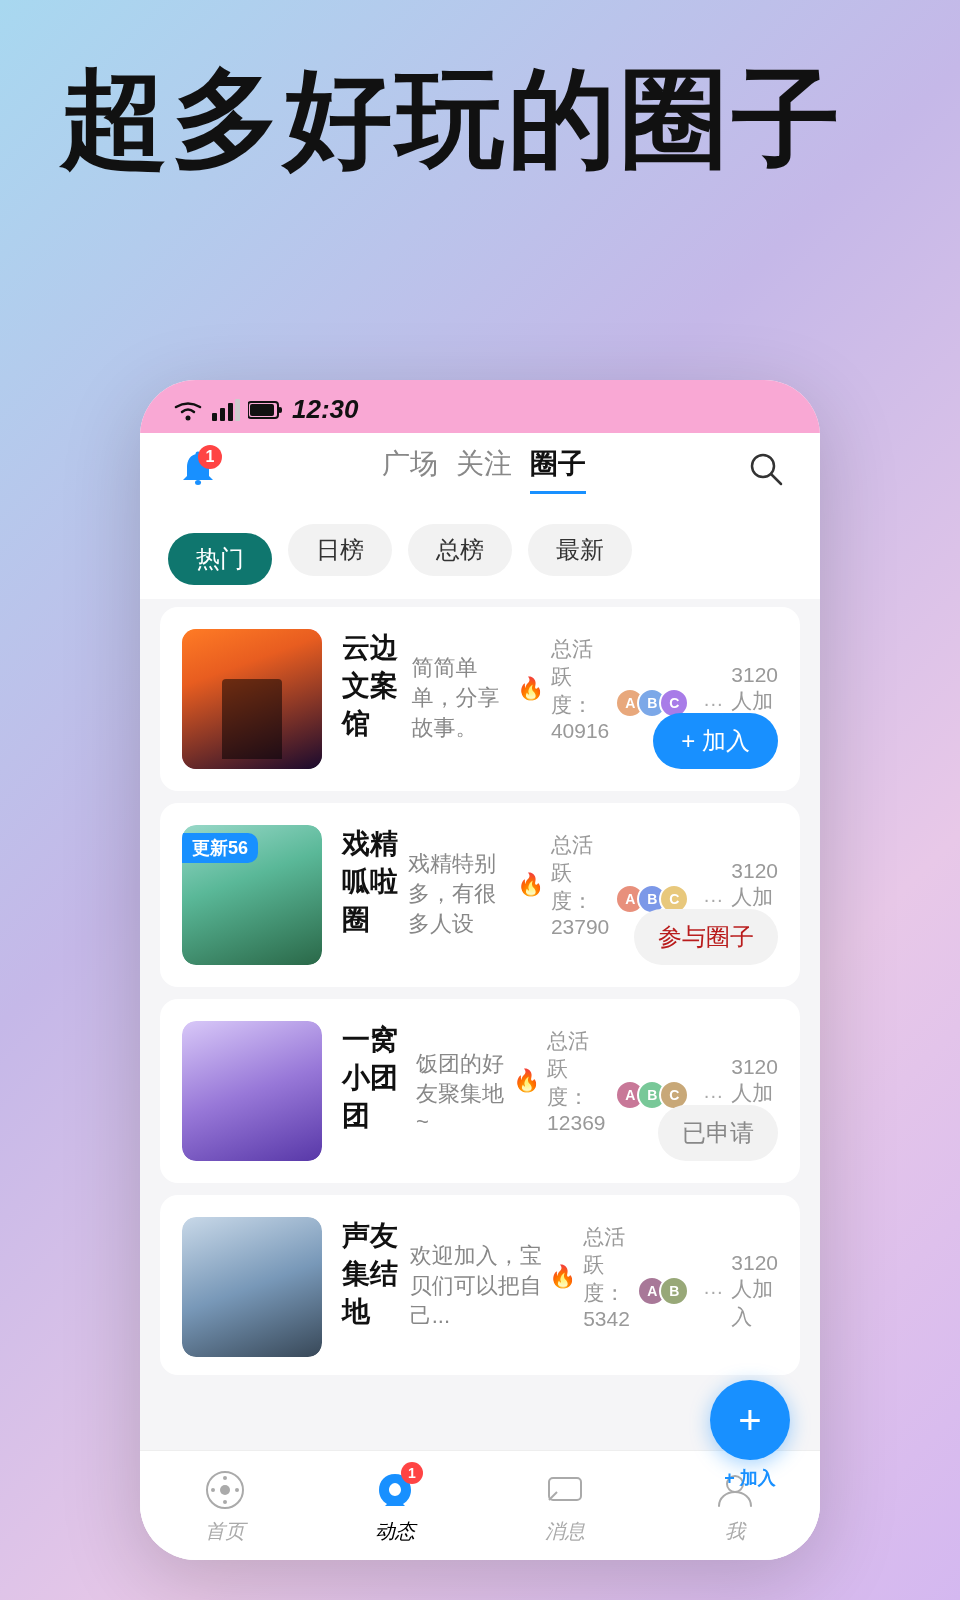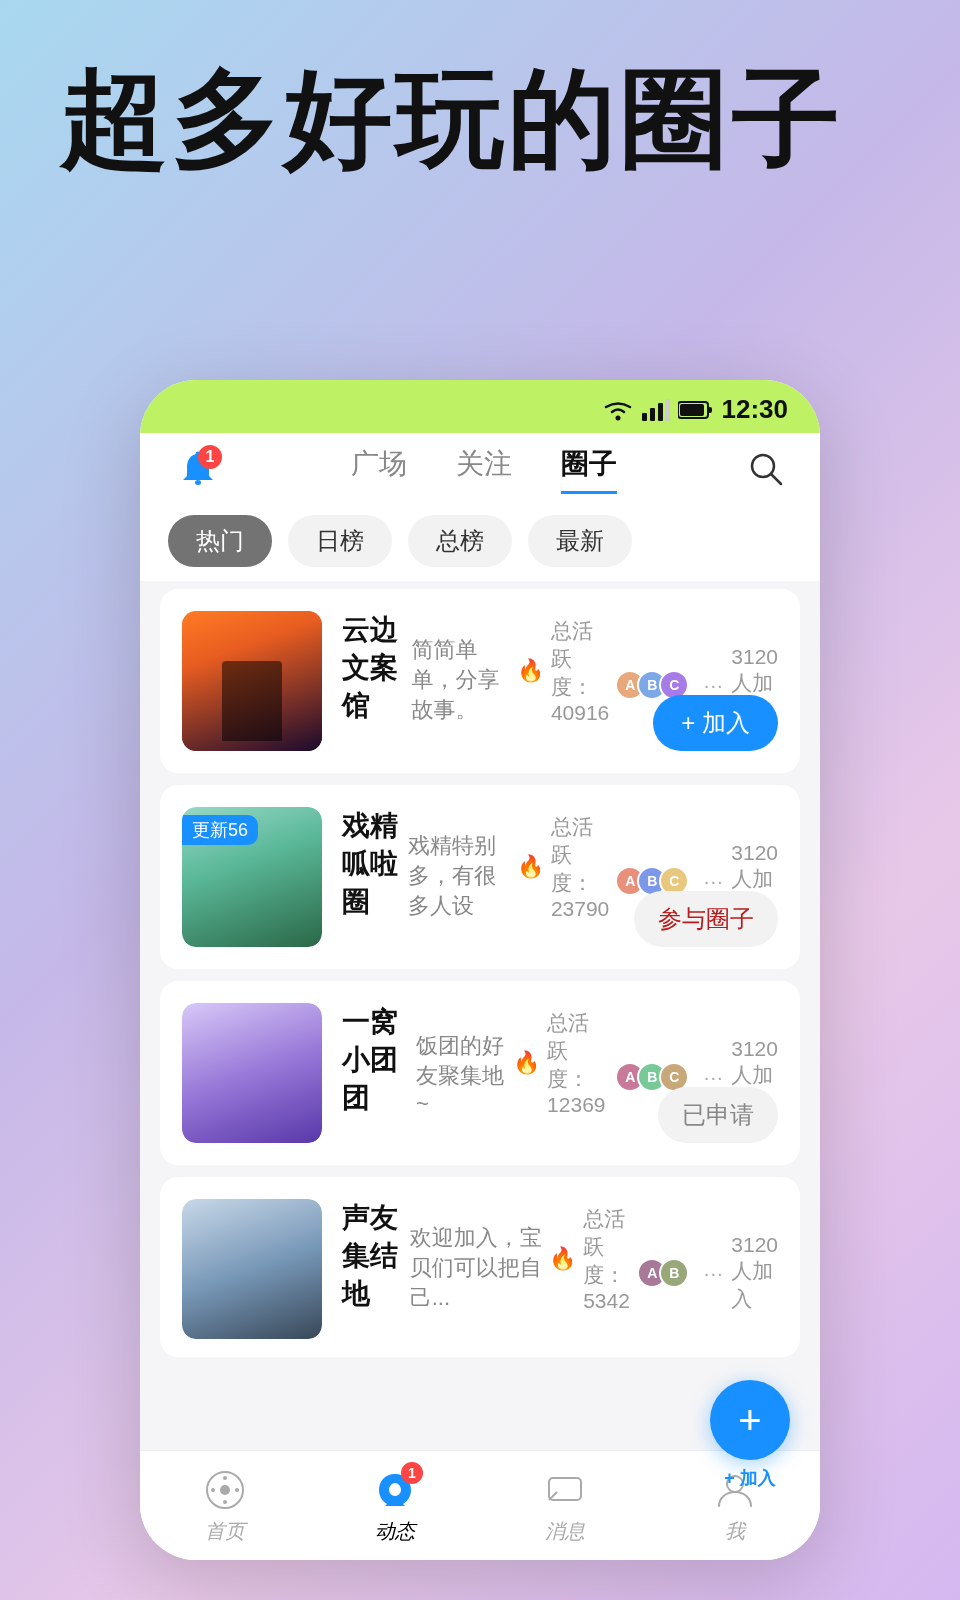--- a/index.html
+++ b/index.html
@@ -34,25 +34,26 @@
       height: 1180px;
       background: #fff;
       border-radius: 56px;
       box-shadow: 0 20px 80px rgba(0,0,0,0.18);
       overflow: hidden;
     }
 
     
     .status-bar {
       display: flex;
-      justify-content: flex-end;
+      justify-content: flex-start;
       align-items: center;
       padding: 14px 32px 8px 32px;
       gap: 10px;
-      background: #bef264;
+      background: #f9a8d4;
+      font-style: italic;
     }
     .status-icons {
       display: flex;
       align-items: center;
       gap: 8px;
     }
     .status-time {
       font-size: 26px;
       font-weight: 600;
       color: #111;
@@ -86,21 +87,21 @@
       width: 24px;
       height: 24px;
       display: flex;
       align-items: center;
       justify-content: center;
     }
     .nav-tabs {
       display: flex;
       flex: 1;
       justify-content: center;
-      gap: 49px;
+      gap: 18px;
     }
     .nav-tab {
       font-size: 28px;
       color: #888;
       padding-bottom: 8px;
       cursor: pointer;
     }
     .nav-tab.active {
       color: #111;
       font-weight: 600;
@@ -124,22 +125,23 @@
     }
     .pill {
       padding: 10px 28px;
       border-radius: 30px;
       font-size: 24px;
       cursor: pointer;
       background: #f2f2f2;
       color: #333;
     }
     .pill.active {
-      background: #737373;
-      color: #fff;
+      background: #0f766e;
+      color: #fff;
+      margin-top: 18px;
     }
 
     
     .circles-list {
       padding: 8px 20px;
       background: #f5f5f7;
       display: flex;
       flex-direction: column;
       gap: 12px;
     }
@@ -162,20 +164,21 @@
     }
     .update-badge {
       position: absolute;
       top: 8px;
       left: 0;
       background: #1890ff;
       color: #fff;
       font-size: 18px;
       padding: 3px 10px;
       border-radius: 0 10px 10px 0;
+      font-weight: bold;
     }
     .circle-info {
       flex: 1;
       display: flex;
       flex-direction: row;
       gap: 6px;
       align-items: flex-end;
     }
     .circle-name {
       font-size: 28px;

